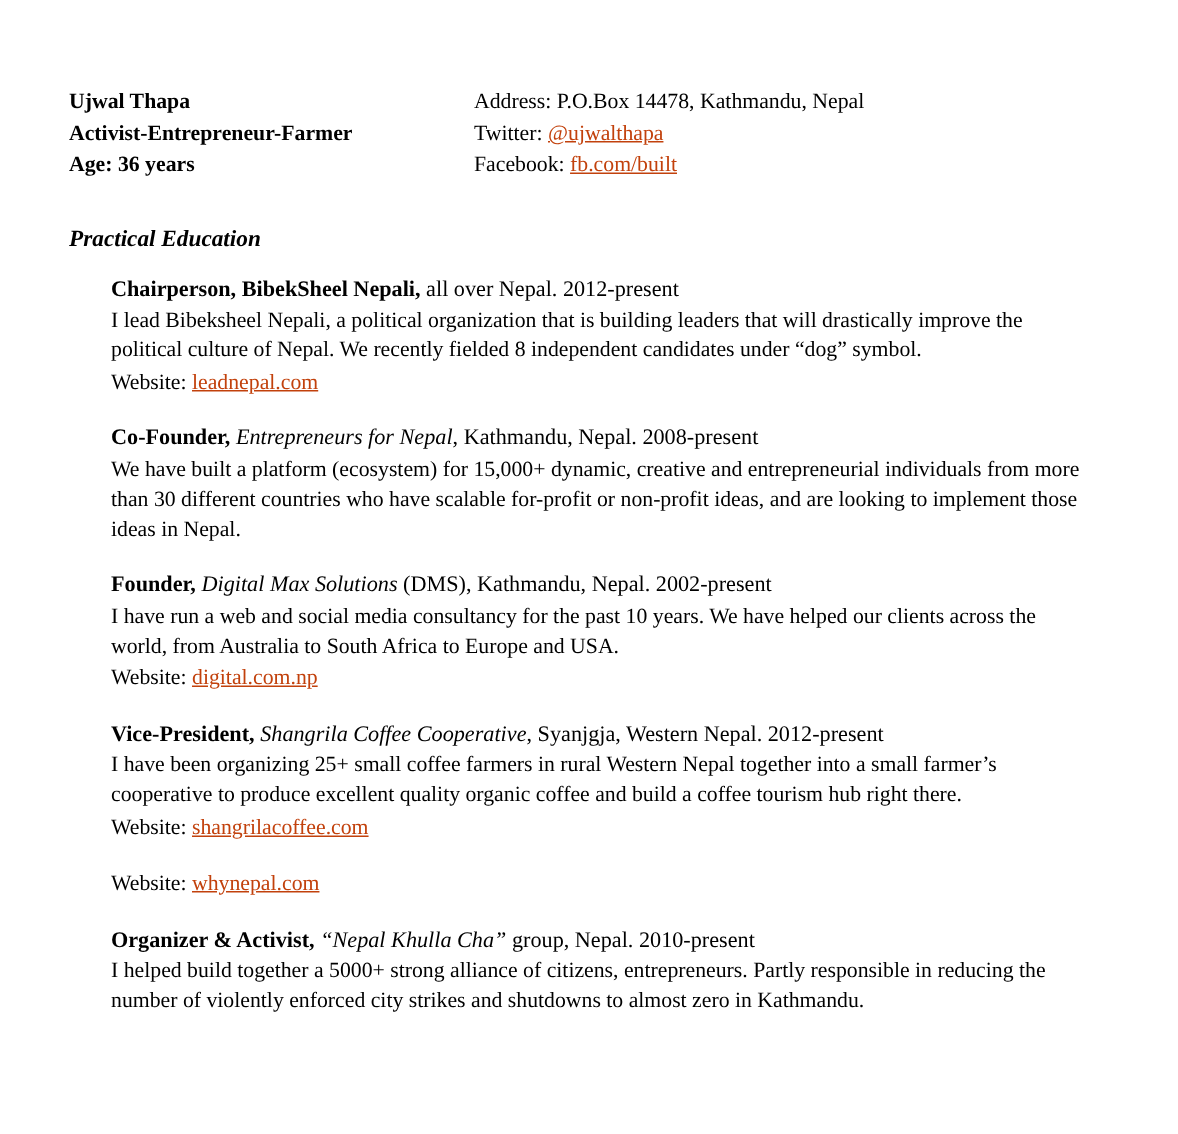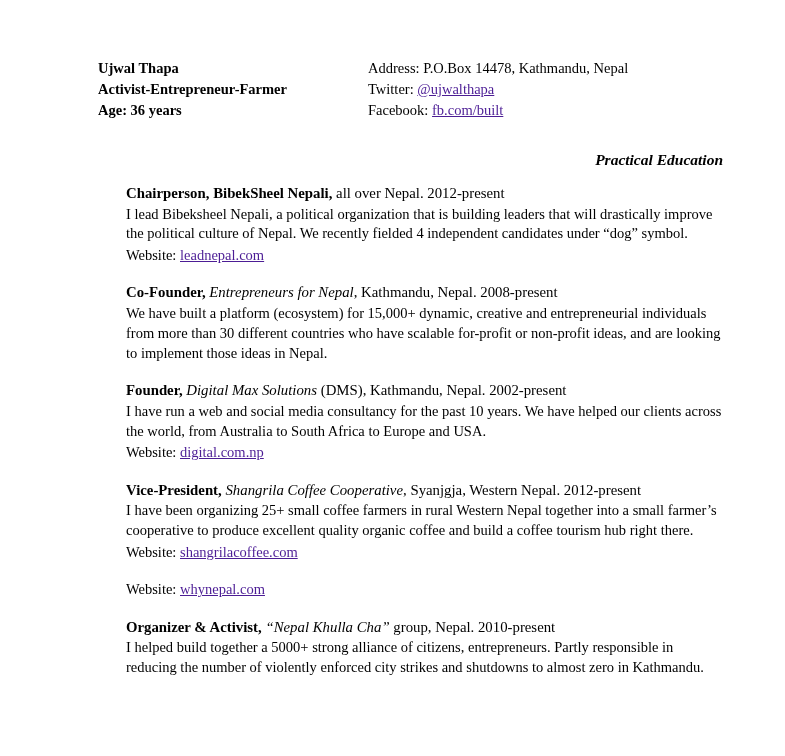--- a/index.html
+++ b/index.html
@@ -12,21 +12,21 @@
     height: 756px;
     font-family: "Liberation Serif", serif;
     color: #000000;
     overflow: hidden;
   }
   .page {
     position: relative;
     width: 785px;
     height: 756px;
     box-sizing: border-box;
-    padding: 58px 62px 0 98px;
+    padding: 58px 62px 0 46px;
   }
   
   .header {
     display: flex;
     flex-direction: row;
     align-items: flex-start;
     margin-bottom: 30px;
   }
   .header-left {
     width: 270px;
@@ -40,30 +40,29 @@
     line-height: 1.45;
     white-space: nowrap;
   }
   .hdr-line.bold {
     font-weight: bold;
   }
   .hdr-line .lbl {
     font-weight: normal;
   }
   a.link, .link {
-    color: #4c1d95;
+    color: #c2410c;
     text-decoration: underline;
   }
   
   .section-title {
     font-weight: bold;
     font-style: italic;
     font-size: 15.5px;
     margin: 0 0 14px 0;
-    text-align: right;
   }
   .entries {
     padding-left: 28px;
   }
   .entry {
     margin-bottom: 17px;
   }
   .entry-head {
     font-size: 14.8px;
     line-height: 1.4;
@@ -113,21 +112,21 @@
       <div class="hdr-line"><span class="lbl">Facebook: </span><span class="link">fb.com/built</span></div>
     </div>
   </div>
 
   <div class="section-title">Practical Education</div>
 
   <div class="entries">
 
     <div class="entry">
       <div class="entry-head"><span class="role">Chairperson, </span><span class="org-bold">BibekSheel Nepali,</span><span class="rest"> all over Nepal. 2012-present</span></div>
-      <div class="entry-body">I lead Bibeksheel Nepali, a political organization that is building leaders that will drastically improve the political culture of Nepal. We recently fielded 4 independent candidates under “dog” symbol.</div>
+      <div class="entry-body">I lead Bibeksheel Nepali, a political organization that is building leaders that will drastically improve the political culture of Nepal. We recently fielded 8 independent candidates under “dog” symbol.</div>
       <div class="entry-web"><span class="wlabel">Website: </span><span class="link">leadnepal.com</span></div>
     </div>
 
     <div class="entry">
       <div class="entry-head"><span class="role">Co-Founder, </span><span class="org-italic">Entrepreneurs for Nepal</span><span class="rest">, Kathmandu, Nepal. 2008-present</span></div>
       <div class="entry-body">We have built a platform (ecosystem) for 15,000+ dynamic, creative and entrepreneurial individuals from more than 30 different countries who have scalable for-profit or non-profit ideas, and are looking to implement those ideas in Nepal.</div>
     </div>
 
     <div class="entry">
       <div class="entry-head"><span class="role">Founder, </span><span class="org-italic">Digital Max Solutions</span><span class="rest"> (DMS), Kathmandu, Nepal. 2002-present</span></div>

